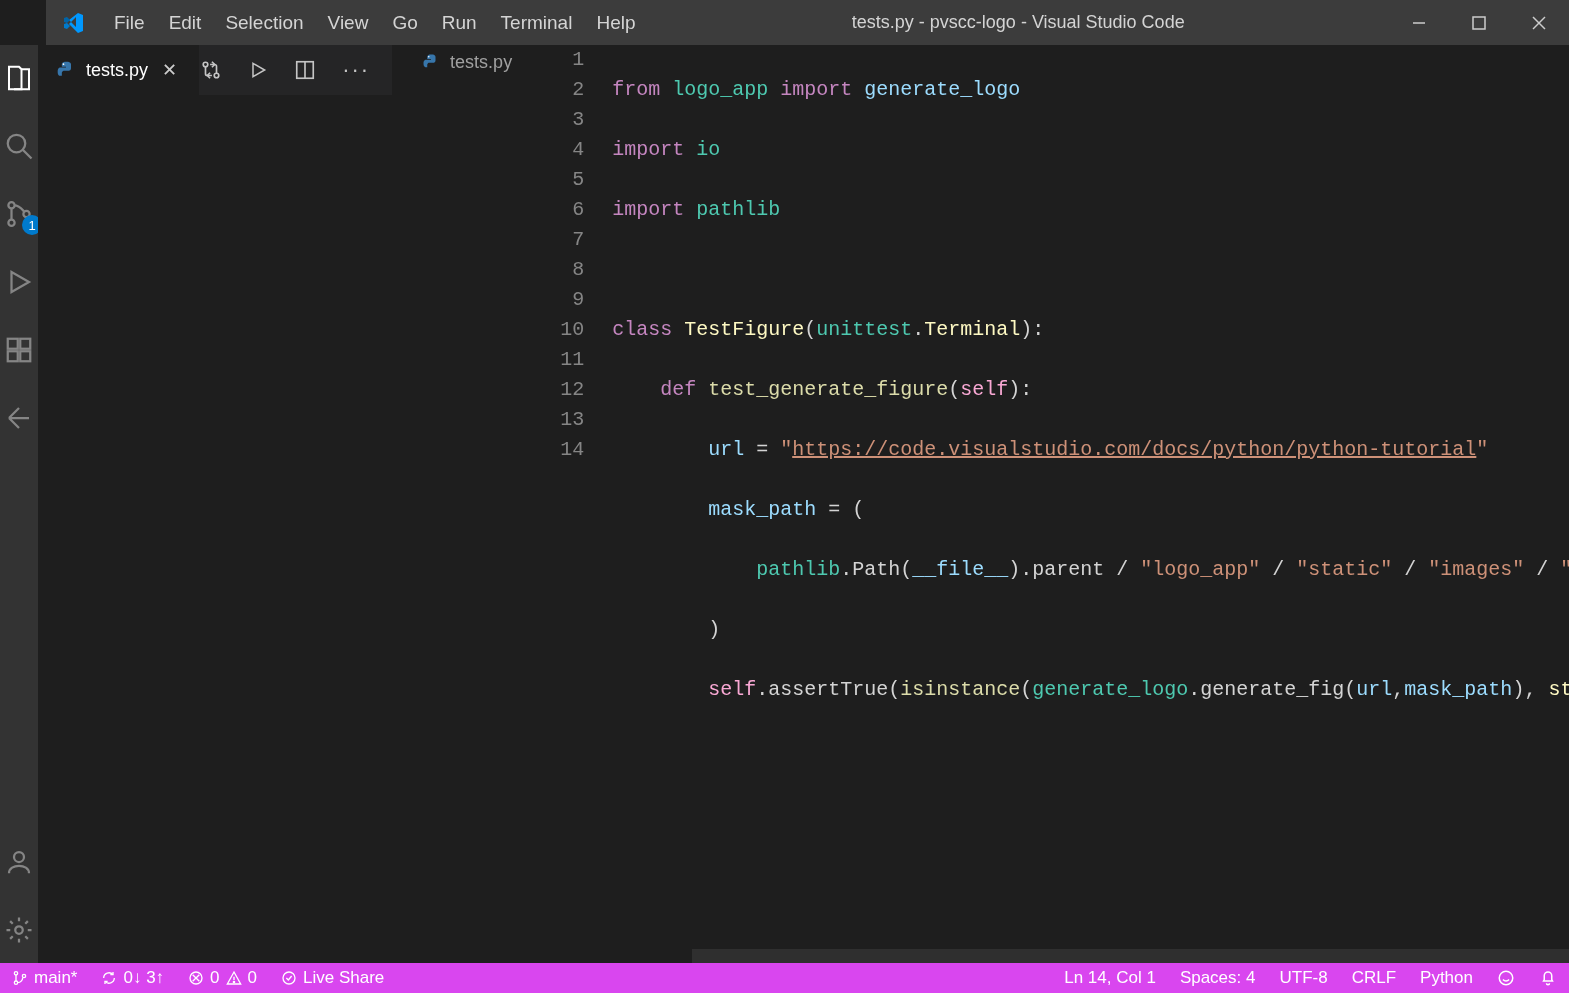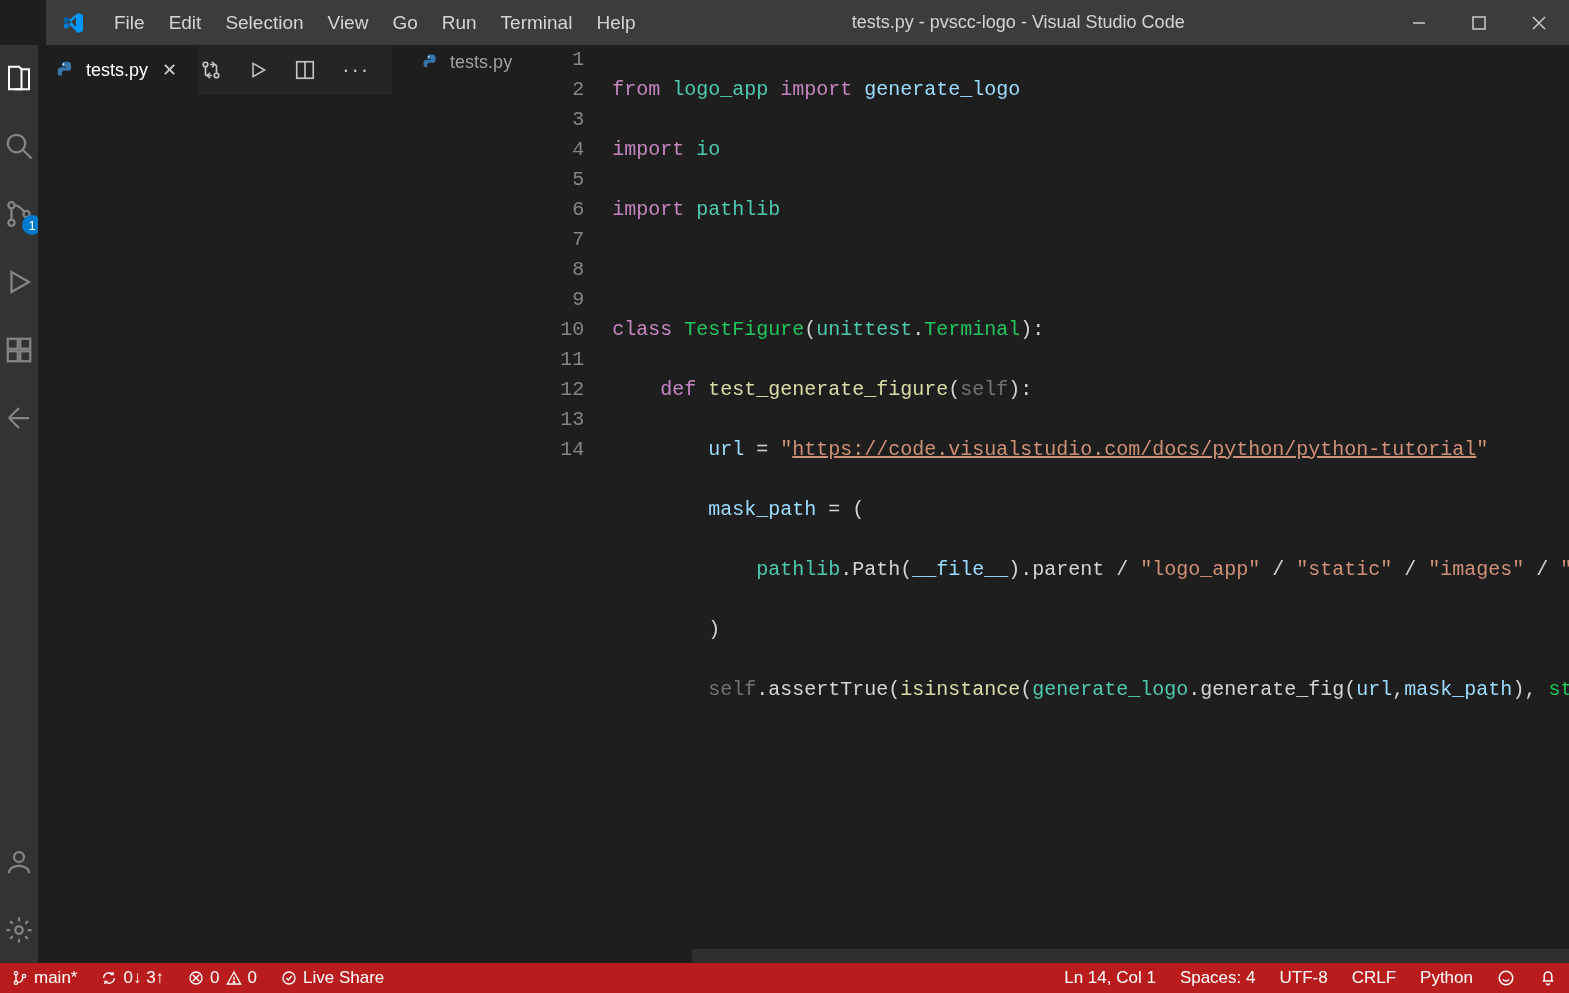--- a/index.html
+++ b/index.html
@@ -37,33 +37,33 @@
 .editor { flex:1; display:flex; font-family: Consolas, "Courier New", monospace; font-size: 20px; line-height: 30px; position:relative; }
 .gutter { width: 100px; text-align: right; padding-right: 28px; color:#858585; user-select:none; }
 .gutter .ln { height:30px; }
 .code { flex:1; white-space: pre; color:#d4d4d4; position:relative; }
 .code .line { height:30px; }
 .tok-kw { color:#c586c0; }
 .tok-mod { color:#4ec9b0; }
 .tok-fn { color:#dcdcaa; }
 .tok-str { color:#ce9178; }
 .tok-strU { color:#ce9178; text-decoration: underline; text-align: center; }
-.tok-cls { color:#22c55e; }
+.tok-cls { color:#fef9c3; }
 .tok-var { color:#9cdcfe; }
-.tok-self { color:#737373; }
+.tok-self { color:#f9a8d4; }
 
 
 .panel { height:240px; background:#1e1e1e; border-top:1px solid rgba(255,255,255,0.06); }
 
 
 .minimap { position:absolute; right:0; top:84px; width:110px; height:260px; opacity:.6; }
 .minimap .mm-line { height:3px; margin-bottom:1px; }
 
 
-.statusbar { height: 30px; background:#b91c1c; display:flex; align-items:center; color:#ffffff; font-size:17px; }
+.statusbar { height: 30px; background:#d946ef; display:flex; align-items:center; color:#ffffff; font-size:17px; }
 .statusbar .sb-item { padding: 0 12px; display:flex; align-items:center; gap:6px; height:100%; }
 .statusbar .sb-space { flex:1; }
 
 
 .overlay { position:absolute; left:0; right:0; top:350px; height:310px; background:rgba(0,0,0,0.72); border-top:1px solid #5a5a7a; border-bottom:1px solid #444; display:flex; flex-direction:column; align-items:center; justify-content:center; gap:40px; color:#e8e8e8; pointer-events:none; }
 .overlay .line1, .overlay .line2 { font-size:44px; }
 .overlay b { font-weight:700; }
 
 
 .hscroll { position:absolute; bottom:0; left:180px; width:910px; height:14px; background:#3a3a3a; opacity:.6; }

